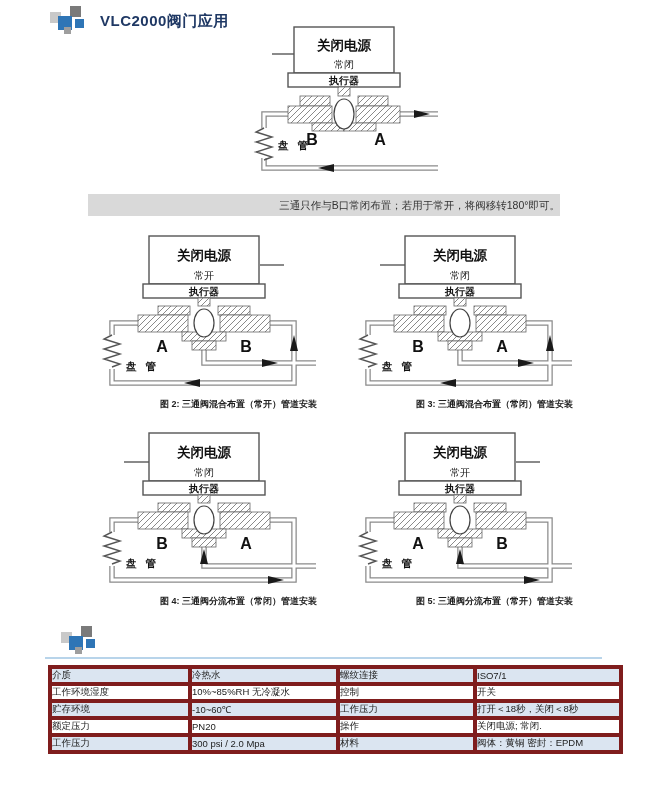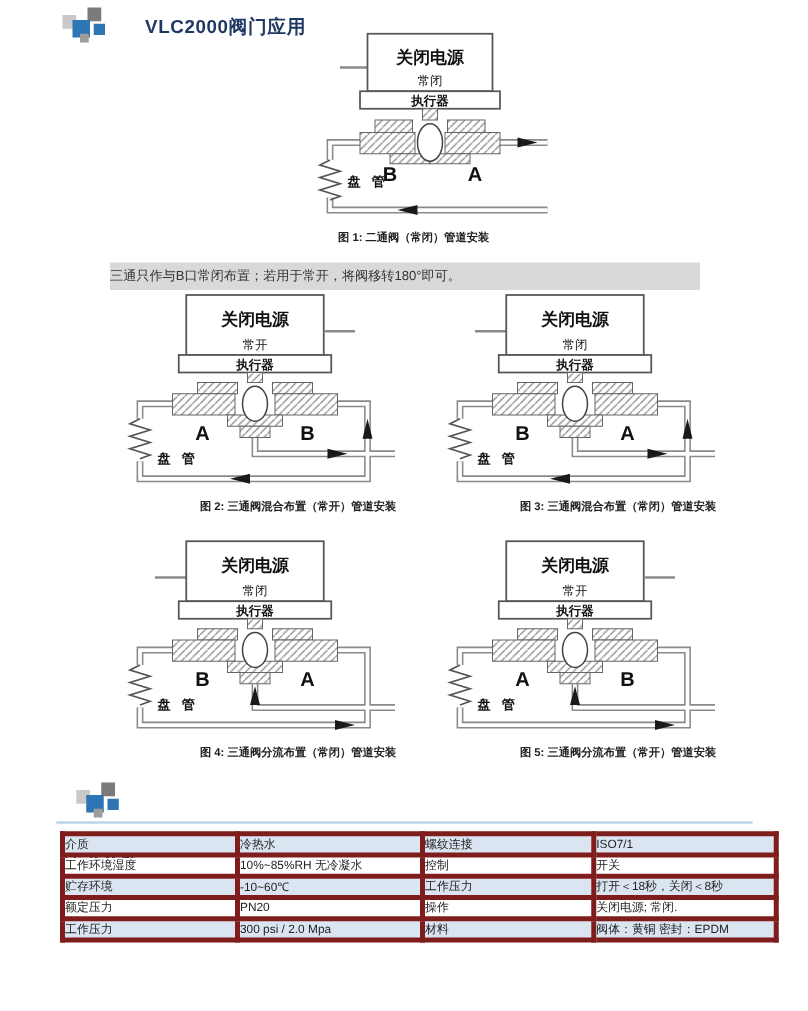--- a/index.html
+++ b/index.html
@@ -2,37 +2,37 @@
 <html><head>
 <meta charset="utf-8">
 <style>
   * { margin:0; padding:0; box-sizing:border-box; }
   body {
     width:646px; height:809px; background:#ffffff;
     font-family:"Liberation Sans", sans-serif; position:relative; overflow:hidden;
   }
   svg { font-family:inherit; }
 
-  .section-header { position:absolute; display:flex; align-items:center; gap:26px; }
+  .section-header { position:absolute; display:flex; align-items:center; gap:10px; }
   .pixel-logo { position:relative; width:40px; height:30px; }
   .pixel-logo .sq { position:absolute; }
   .sq-a { left:0;  top:6;  width:11px; height:11px; background:#c9c9c9; top:6px;}
   .sq-b { left:20px; top:0;  width:11px; height:11px; background:#7a7a7a; }
   .sq-c { left:8px;  top:10px; width:14px; height:14px; background:#2e75b6; }
   .sq-d { left:25px; top:13px; width:9px;  height:9px;  background:#2e75b6; }
   .sq-e { left:14px; top:21px; width:7px;  height:7px;  background:#9e9e9e; }
   .section-title { font-size:15px; font-weight:bold; color:#1f3864; letter-spacing:0.5px; }
 
   .figure-block { position:absolute; }
   .figure-caption { font-size:9px; font-weight:bold; color:#222; margin-top:3px;text-align:right; }
   .caption-center { text-align:center; }
 
   .note-bar {
-    position:absolute; left:88px; top:210px; width:472px; height:22px;
-    background:#d9d9d9; text-align:left; line-height:22px;
+    position:absolute; left:88px; top:194px; width:472px; height:22px;
+    background:#d9d9d9; text-align:right; line-height:22px;
     font-size:10.5px; color:#333;
   }
 
   .tech-divider { position:absolute; left:45px; top:657px; width:557px; height:2px; background:#b8d4ea; }
 
   table.specs {
     position:absolute; left:48px; top:665px; width:553px;
     border-collapse:collapse; table-layout:fixed;
     border:2px solid #1a1a1a; font-size:9.5px; color:#222;
   }
@@ -99,21 +99,20 @@
     <rect class="hbox" x="134" y="82" width="44" height="17"></rect>
     <rect class="hbox" x="122" y="99" width="32" height="8"></rect>
     <ellipse class="ball" cx="122" cy="90" rx="10" ry="15"></ellipse>
     <polyline class="coil" points="42,104 34,108 50,113 34,118 50,123 34,128 50,133 42,136"></polyline>
     <polygon class="arr" points="192,86 208,90 192,94"></polygon>
     <polygon class="arr" points="112,140 96,144 112,148"></polygon>
     <text class="coilt" x="56" y="125">盘 管</text>
     <text class="port" x="90" y="121">B</text>
     <text class="port" x="158" y="121">A</text>
   </svg>
-  <div class="figure-caption caption-center">图 1: 二通阀（常闭）管道安装</div>
 </div>
 
 <div class="note-bar">三通只作与B口常闭布置；若用于常开，将阀移转180°即可。</div>
 
 <div class="figure-block" style="left:82px; top:233px; width:235px;">
   <svg width="235" height="158" viewBox="0 0 235 158">
     <line class="wire" x1="178" y1="32" x2="202" y2="32"></line>
     <rect class="abox" x="67" y="3" width="110" height="48"></rect>
     <text class="big" x="122" y="27">关闭电源</text>
     <text class="mid" x="122" y="46">常开</text>

